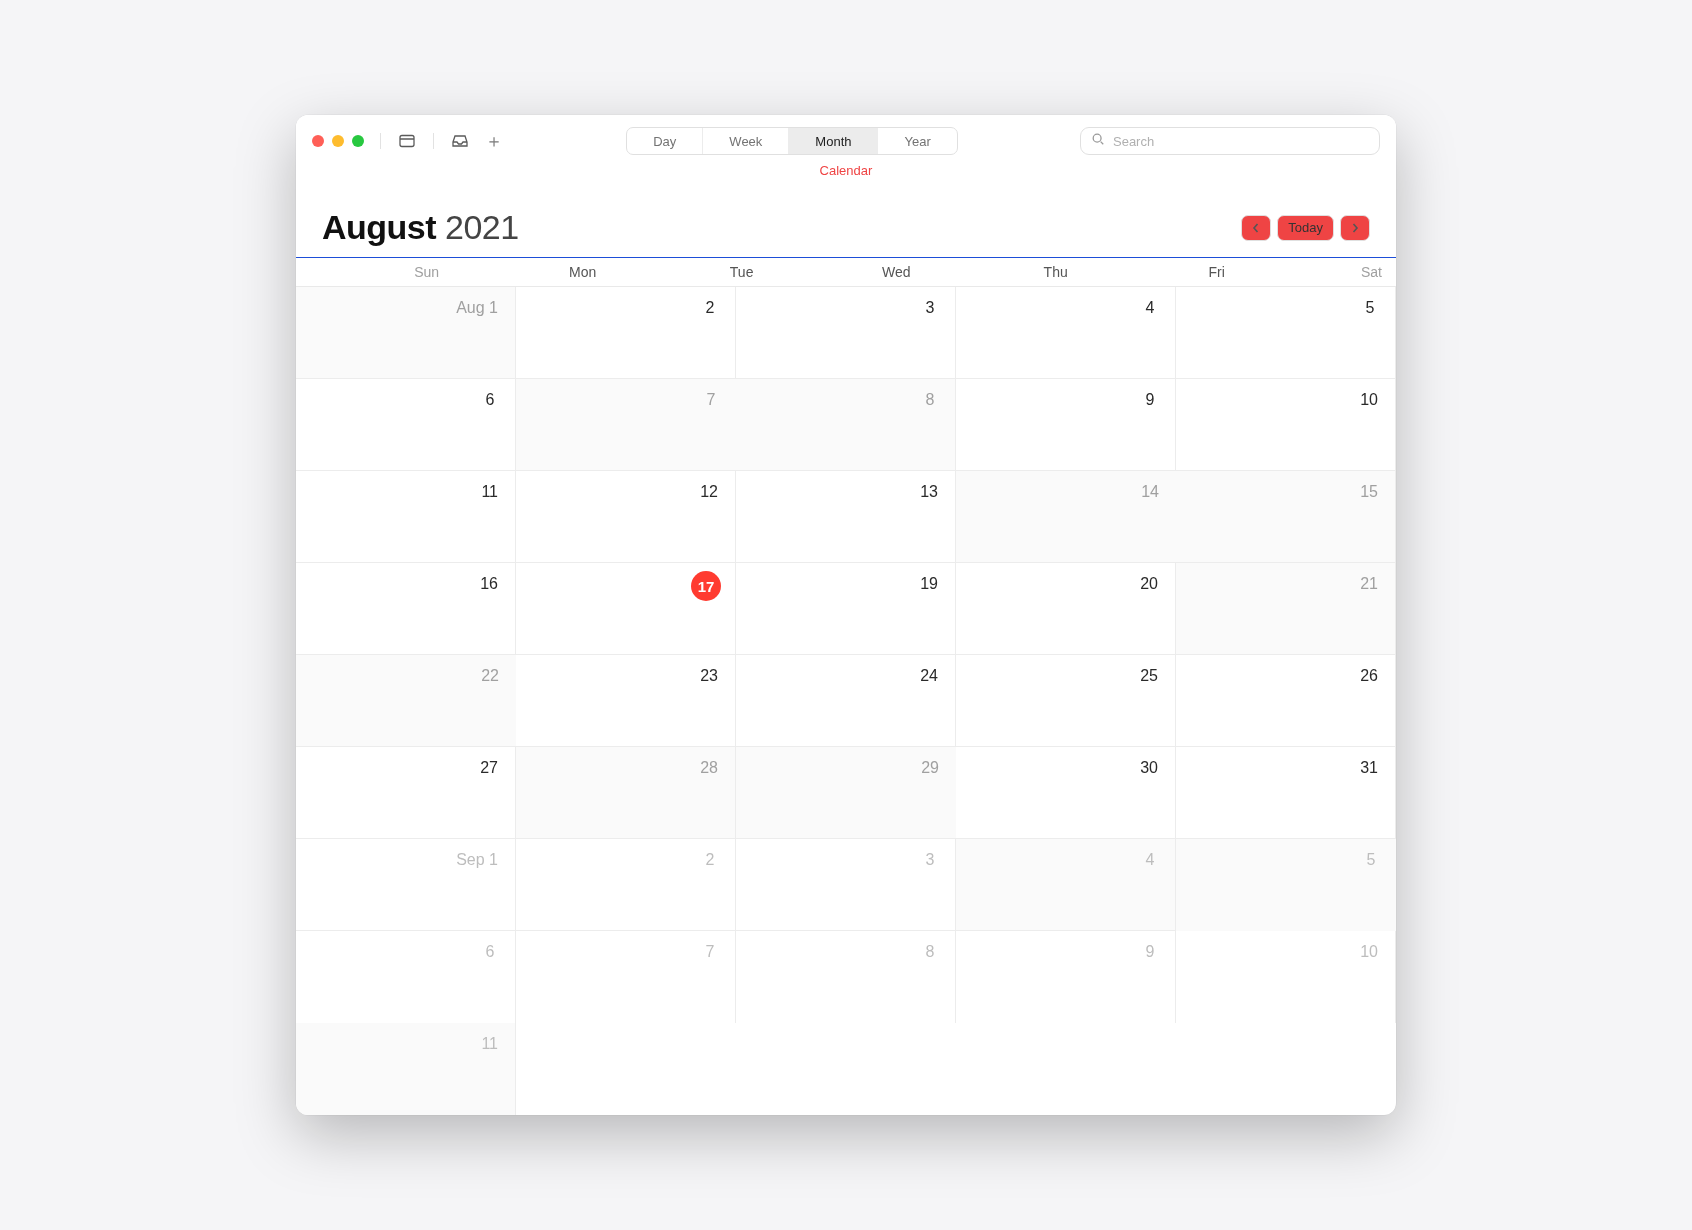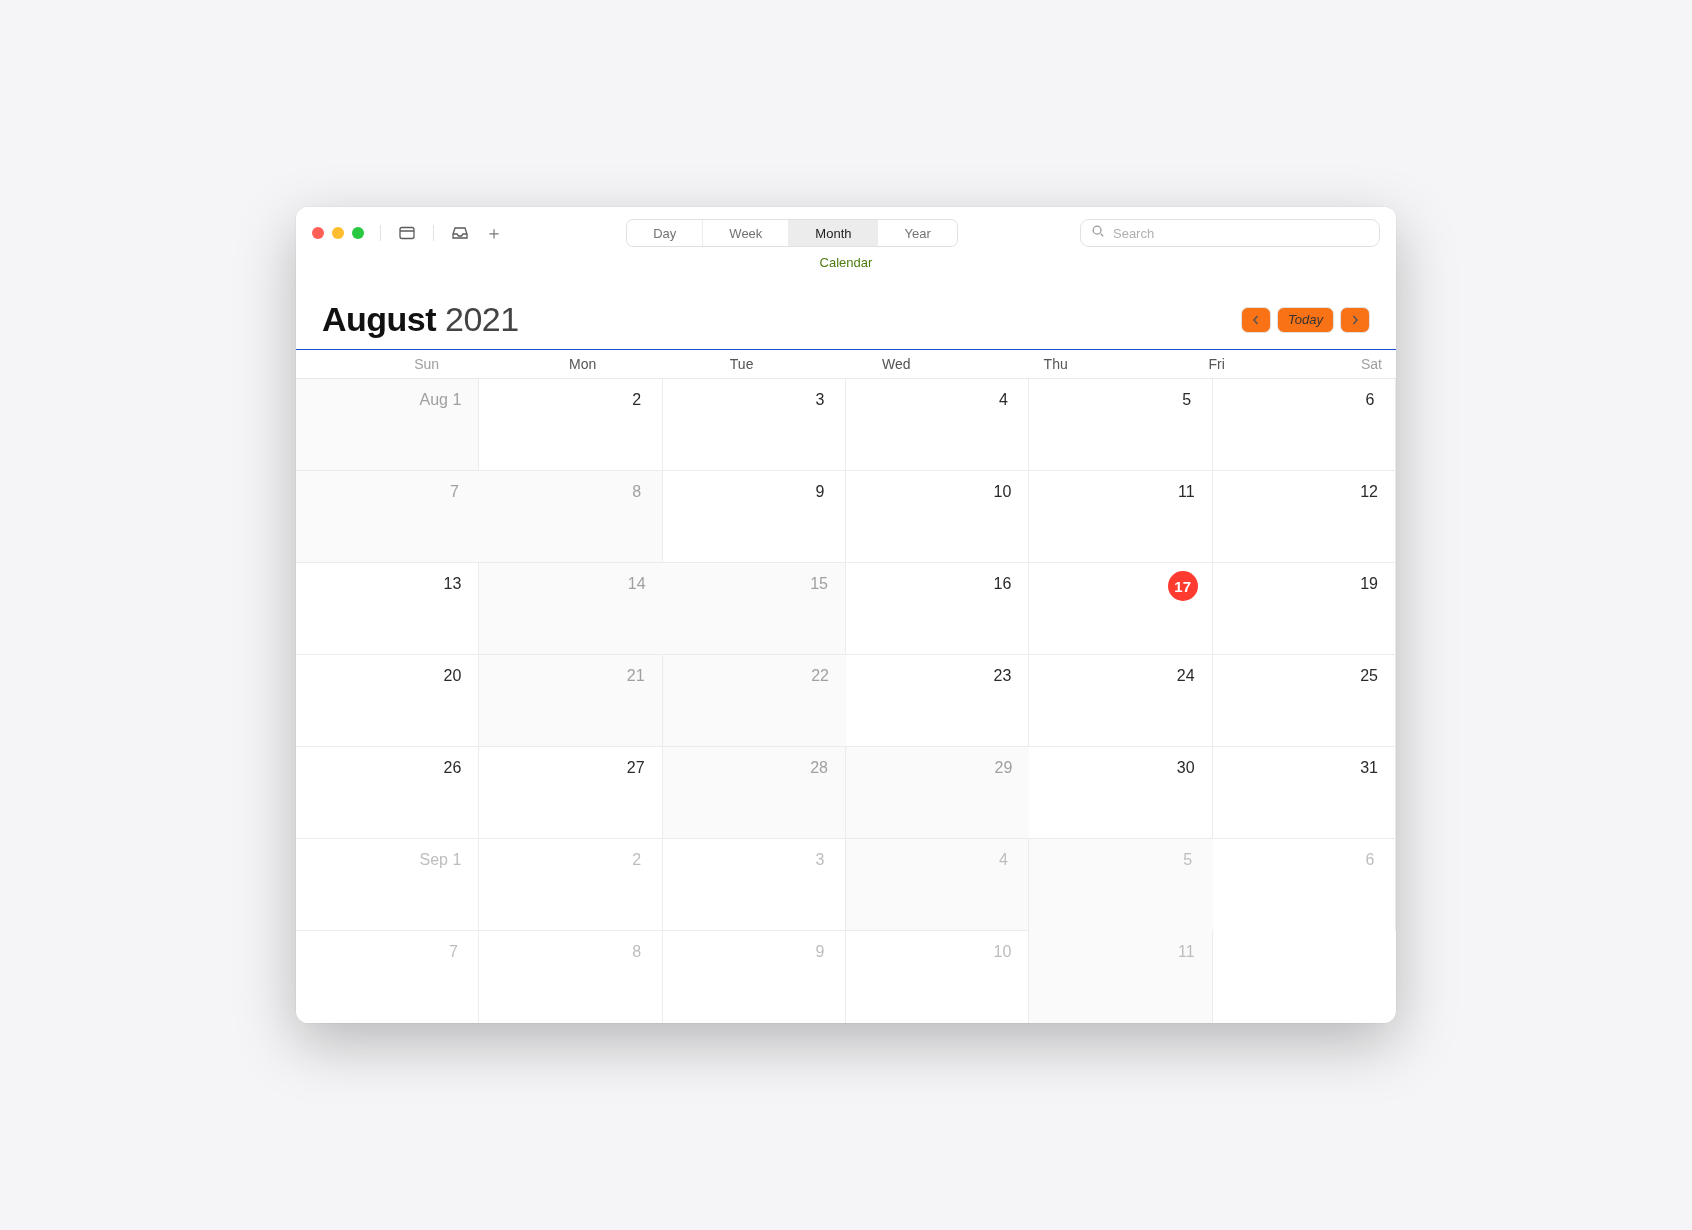--- a/index.html
+++ b/index.html
@@ -83,64 +83,63 @@
       outline: none;
       font-size: 13px;
       color: #333;
       flex: 1;
       background: transparent;
     }
     .search-wrap input::placeholder { color: #b0b0b0; }
     .subtitle {
       text-align: center;
       font-size: 13px;
-      color: #4d7c0f;
+      color: #ef4444;
       padding-bottom: 16px;
     }
     .cal-header {
       display: flex;
       align-items: center;
       justify-content: space-between;
       padding: 14px 26px 10px 26px;
       border-bottom: 1px solid #1d4ed8;
     }
     .month-title { font-size: 34px; color: #222; letter-spacing: -0.5px; }
     .month-title .bold { font-weight: 800; color: #111; }
     .month-title .year { font-weight: 400; color: #444; }
     .nav-controls { display: flex; gap: 6px; align-items: center; }
     .nav-btn {
       border: 1px solid #e0e0e0;
       border-radius: 7px;
-      background: #f97316;
+      background: #ef4444;
       height: 26px;
       min-width: 30px;
       display: flex; align-items: center; justify-content: center;
       font-size: 13px;
       color: #333;
       padding: 0 10px;
       cursor: default;
-      font-style: italic;
     }
     .nav-btn.chev { padding: 0; width: 30px; color: #555;}
     .nav-btn.chev svg { width: 10px; height: 10px; }
     .weekday-row {
       display: grid;
       grid-template-columns: repeat(7, 1fr);
       border-bottom: 1px solid #e9e9e9;
     }
     .weekday-cell {
       text-align: right;
       padding: 6px 14px 6px 0;
       font-size: 14px;
       color: #555;
     }
     .weekday-cell.weekend { color: #a0a0a0; }
     .grid {
       display: grid;
-      grid-template-columns: repeat(6, 1fr);
+      grid-template-columns: repeat(5, 1fr);
       flex: 1;
     }
     .day-cell {
       border-right: 1px solid #ececec;
       border-bottom: 1px solid #ececec;
       height: 92px;
       text-align: right;
       padding: 8px 14px 0 0;
       font-size: 16px;
       color: #2a2a2a;

